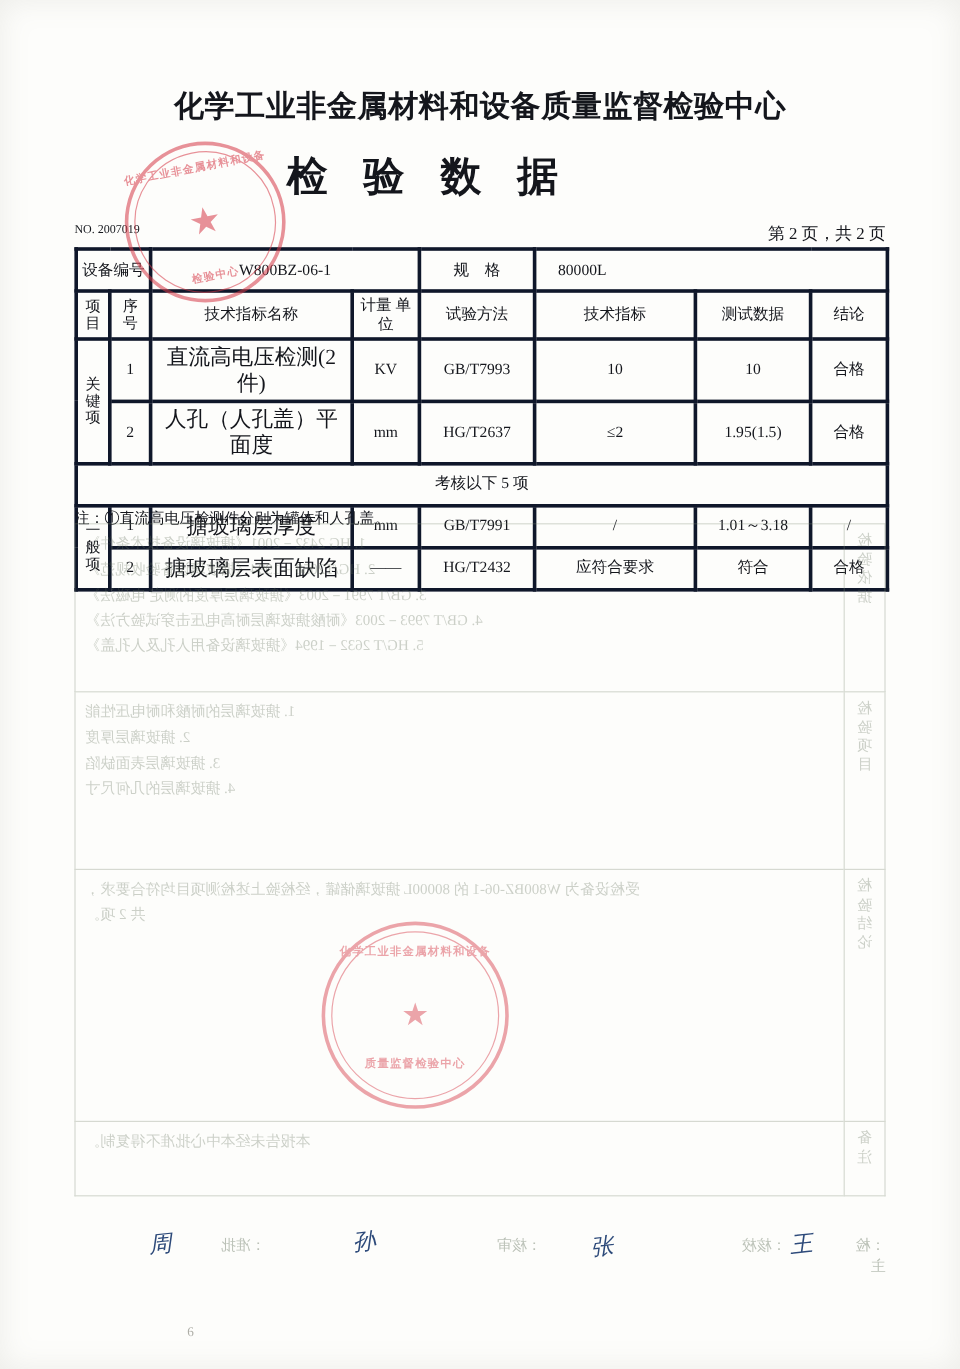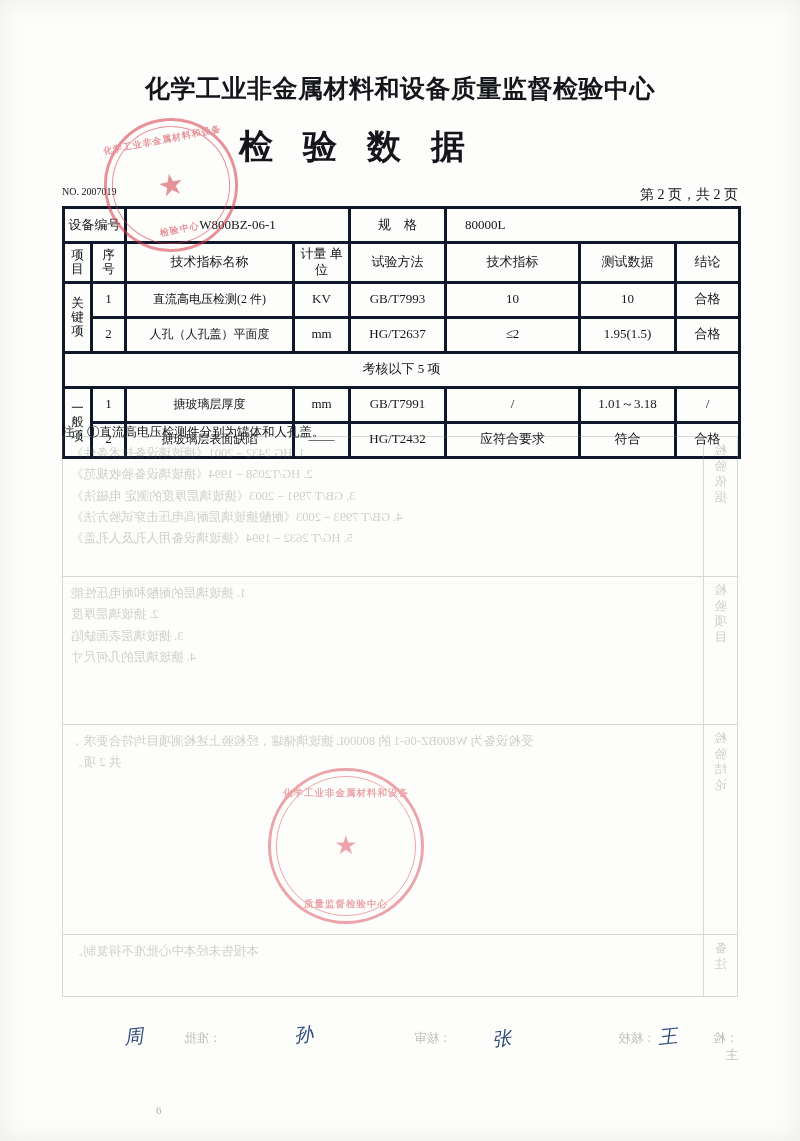--- a/index.html
+++ b/index.html
@@ -74,21 +74,21 @@
     table-layout: fixed;
   }
   table.main td {
     border: 3px solid #0f172a;
     text-align: center;
     vertical-align: middle;
     padding: 2px 3px;
     line-height: 1.25;
     height: 28px;
   }
-  td.lbl { font-size: 12px; }
+  td.lbl { font-size: 18px; }
   td.tall { height: 34px; }
   .two-line { line-height: 1.15; }
   .vert {
     width: 26px;
     font-size: 12.5px;
   }
   .vert span {
     display: block;
     line-height: 1.12;
   }
@@ -175,21 +175,21 @@
     position: absolute;
     left: 0; right: 0;
     text-align: center;
     font-size: 9px;
     letter-spacing: 1px;
     font-weight: bold;
   }
   .stamp .arc-top { top: 12px; }
   .stamp .arc-bottom { bottom: 12px; }
   #stamp-bottom .arc-top { top: 16px; font-size: 9.5px; }
-  #stamp-bottom .arc-bottom { bottom: 10px; font-size: 9.5px; }
+  #stamp-bottom .arc-bottom { bottom: 28px; font-size: 9.5px; }
 
   
   .sig-row {
     position: absolute;
     left: 62px;
     top: 1022px;
     width: 676px;
     height: 40px;
   }
   .sig {

